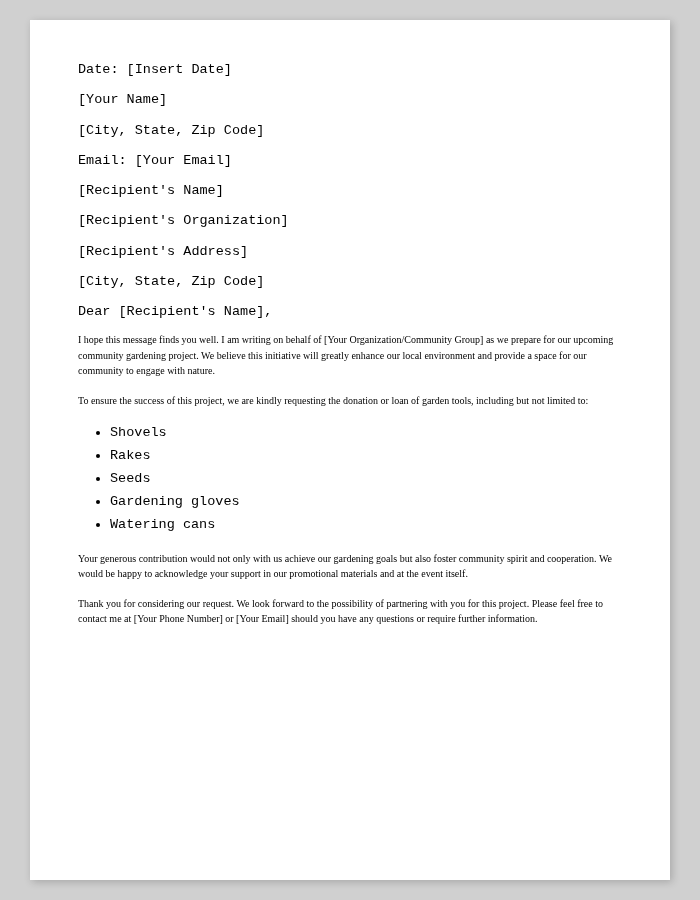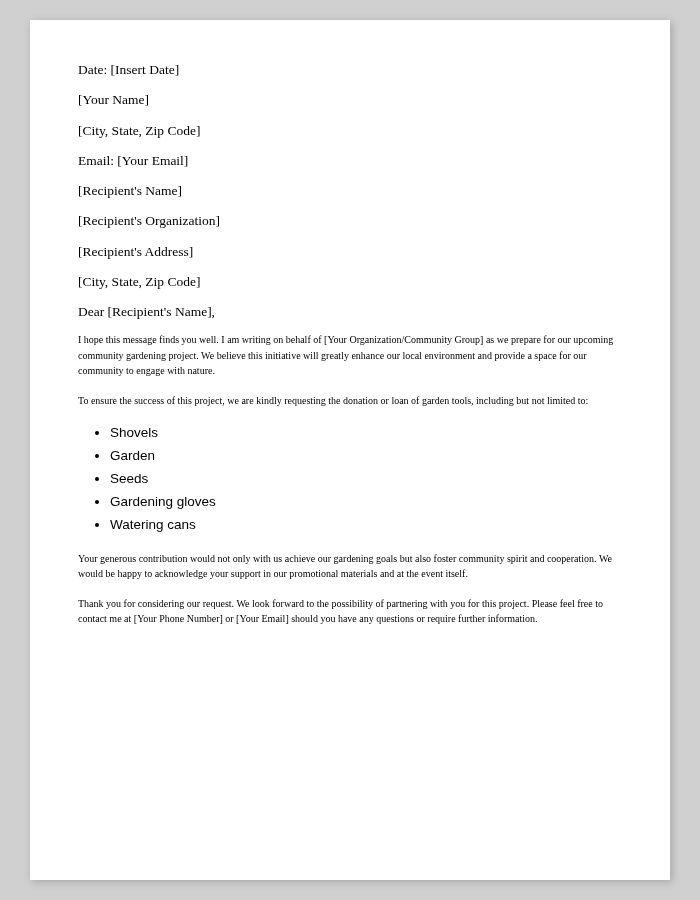--- a/index.html
+++ b/index.html
@@ -31,33 +31,33 @@
       font-size: 26px;
       font-weight: bold;
       margin-bottom: 22px;
       font-family: Georgia, serif;
     }
 
     .field-line {
       font-size: 13.5px;
       margin-bottom: 10px;
       line-height: 1.5;
-      font-family: Liberation Serif, serif;
+      font-family: Liberation Mono, monospace;
     }
 
     .body-paragraph {
       font-size: 10px;
       line-height: 1.55;
       margin-bottom: 14px;
       font-family: Georgia, serif;
     }
 
     .tool-list {
       font-size: 13.5px;
-      font-family: Liberation Sans, sans-serif;
+      font-family: Liberation Mono, monospace;
       margin-left: 32px;
       margin-bottom: 14px;
       line-height: 1.7;
     }
 
     .tool-list li {
       list-style-type: disc;
     }
   </style>
 </head>
@@ -78,21 +78,21 @@
     </div>
 
   <p class="field-line">Dear [Recipient's Name],</p>
 
   <p class="body-paragraph">I hope this message finds you well. I am writing on behalf of [Your Organization/Community Group] as we prepare for our upcoming community gardening project. We believe this initiative will greatly enhance our local environment and provide a space for our community to engage with nature.</p>
   <p class="body-paragraph">To ensure the success of this project, we are kindly requesting the donation or loan of garden tools, including but not limited to:</p>
 
   <ul class="tool-list">
 
   <li>Shovels</li>
-      <li>Garden</li>
+      <li>Rakes</li>
       <li>Seeds</li>
       <li>Gardening gloves</li>
       <li>Watering cans</li>
     </ul>
 
   <p class="body-paragraph">Your generous contribution would not only with us achieve our gardening goals but also foster community spirit and cooperation. We would be happy to acknowledge your support in our promotional materials and at the event itself.</p>
   <p class="body-paragraph">Thank you for considering our request. We look forward to the possibility of partnering with you for this project. Please feel free to contact me at [Your Phone Number] or [Your Email] should you have any questions or require further information.</p>
 </div>
 
 </body></html>

